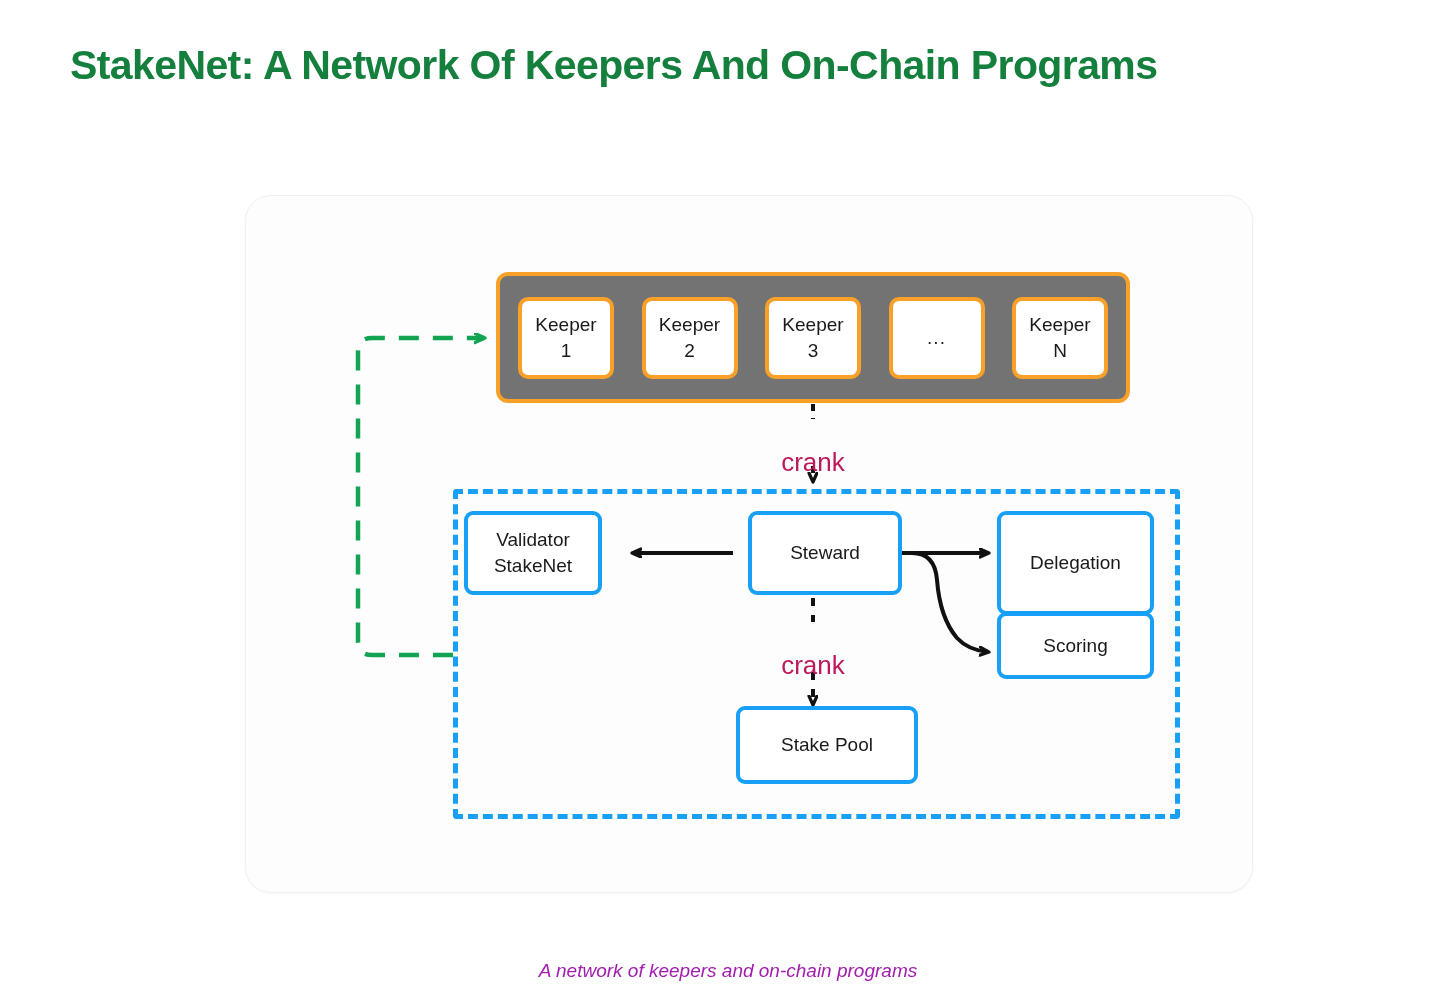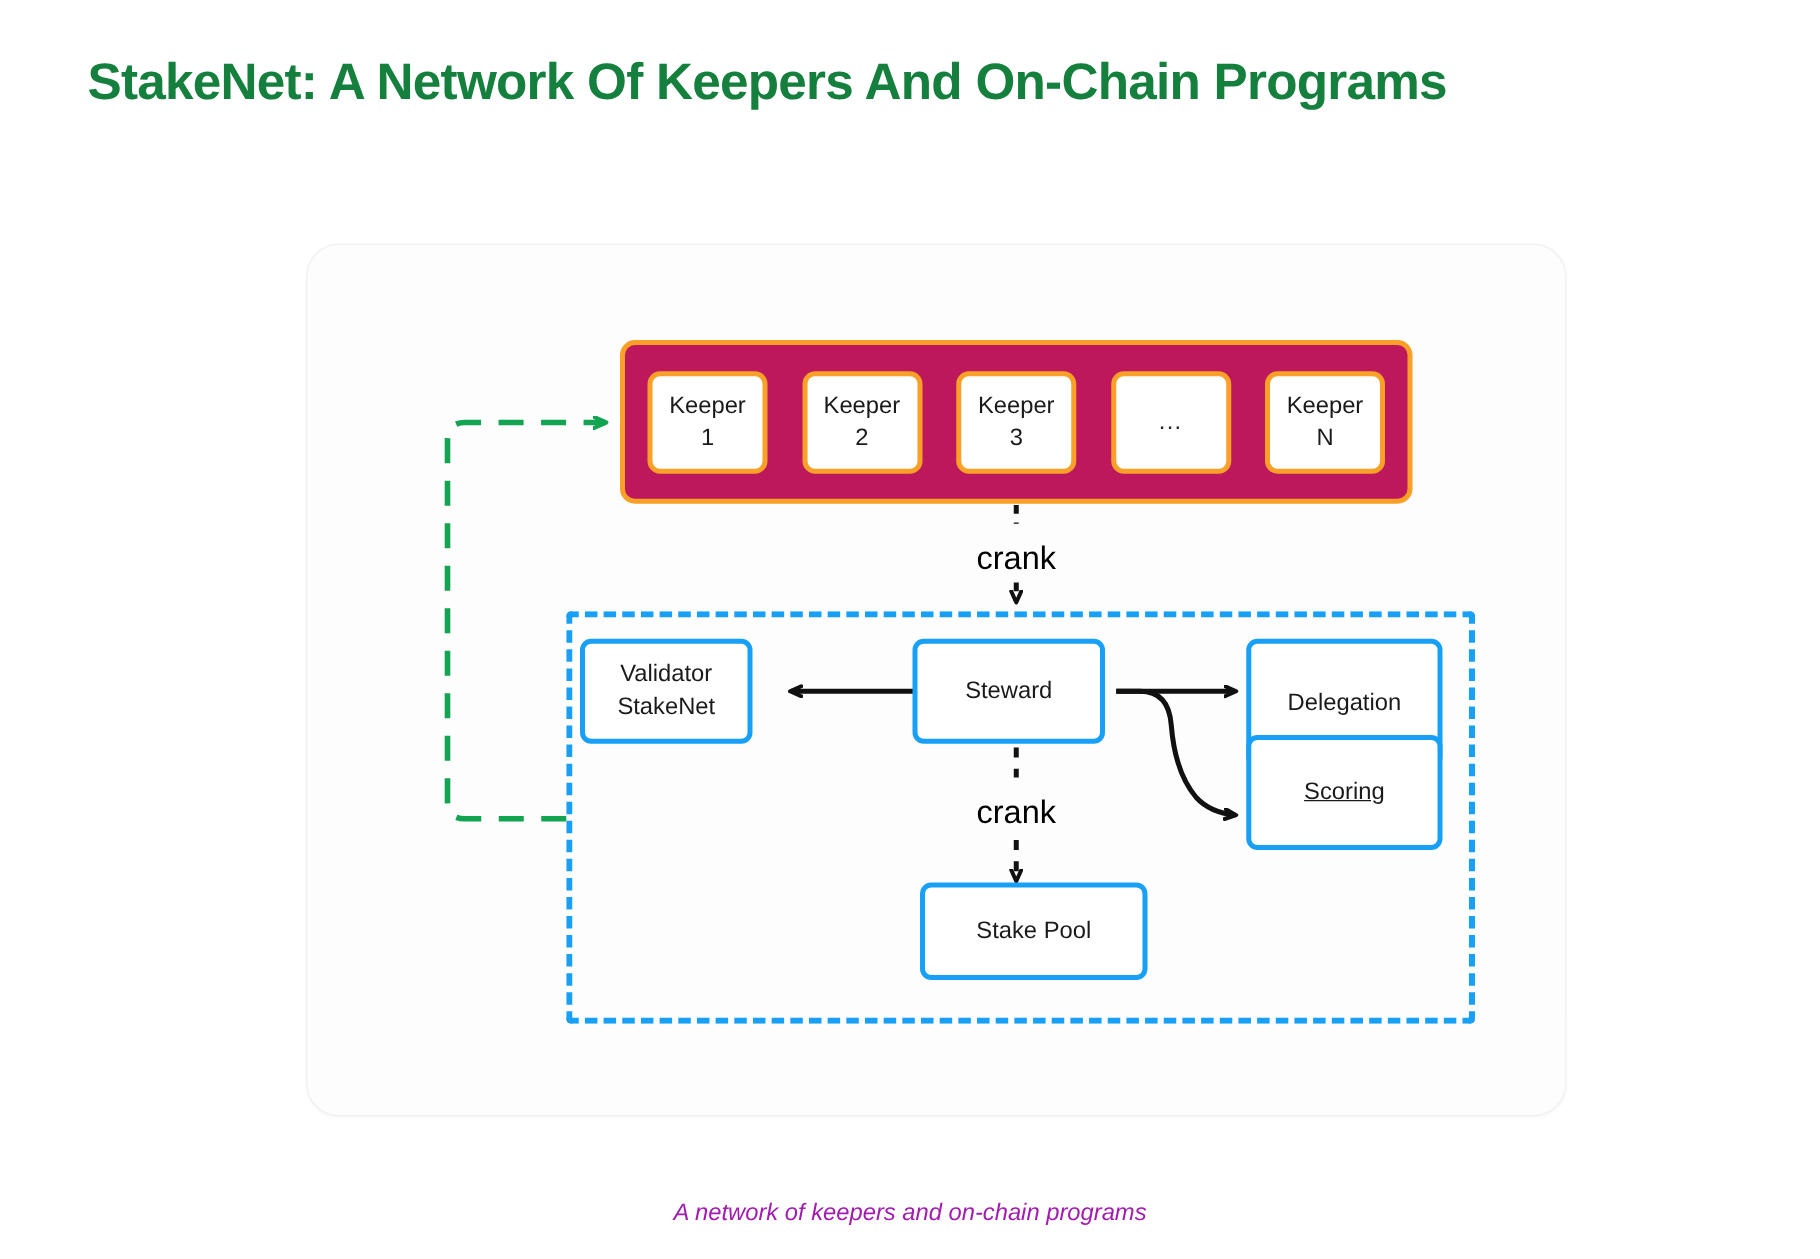--- a/index.html
+++ b/index.html
@@ -54,21 +54,21 @@
 
   
   #keeper-group {
     position: absolute;
     left: 496px;
     top: 272px;
     width: 634px;
     height: 131px;
     border: 4px solid #F8A027;
     border-radius: 12px;
-    background: #be185d;
+    background: #737373;
     display: flex;
     align-items: center;
     justify-content: space-between;
     padding: 0 18px;
   }
   .keeper-box {
     width: 96px;
     height: 82px;
     border: 4px solid #F8A027;
     border-radius: 10px;
@@ -109,33 +109,34 @@
     display: flex;
     flex-direction: column;
     align-items: center;
     justify-content: center;
     font-size: 19px;
     color: #1a1a1a;
     line-height: 1.36;
     text-align: center;
   }
   #box-validator-history { left: 464px; top: 511px; width: 138px; height: 84px; }
-  #box-steward          { left: 730px; top: 511px; width: 154px; height: 84px; }
+  #box-steward          { left: 748px; top: 511px; width: 154px; height: 84px; }
   #box-delegation       { left: 997px; top: 511px; width: 157px; height: 104px; }
-  #box-scoring          { left: 997px; top: 588px; width: 157px; height: 92px; text-decoration: underline; }
+  #box-scoring          { left: 997px; top: 612px; width: 157px; height: 67px; }
   #box-stake-pool       { left: 736px; top: 706px; width: 182px; height: 78px; }
 
   
   .crank-label {
     position: absolute;
     font-size: 26px;
-    color: #000000;
+    color: #be185d;
     text-align: center;
     width: 120px;
     white-space: nowrap;
+    margin-top: 16px;
   }
   #crank-label-top    { left: 753px; top: 431px; }
   #crank-label-bottom { left: 753px; top: 634px; }
 
   
   #diagram-caption {
     position: absolute;
     left: 0;
     top: 960px;
     width: 1456px;

